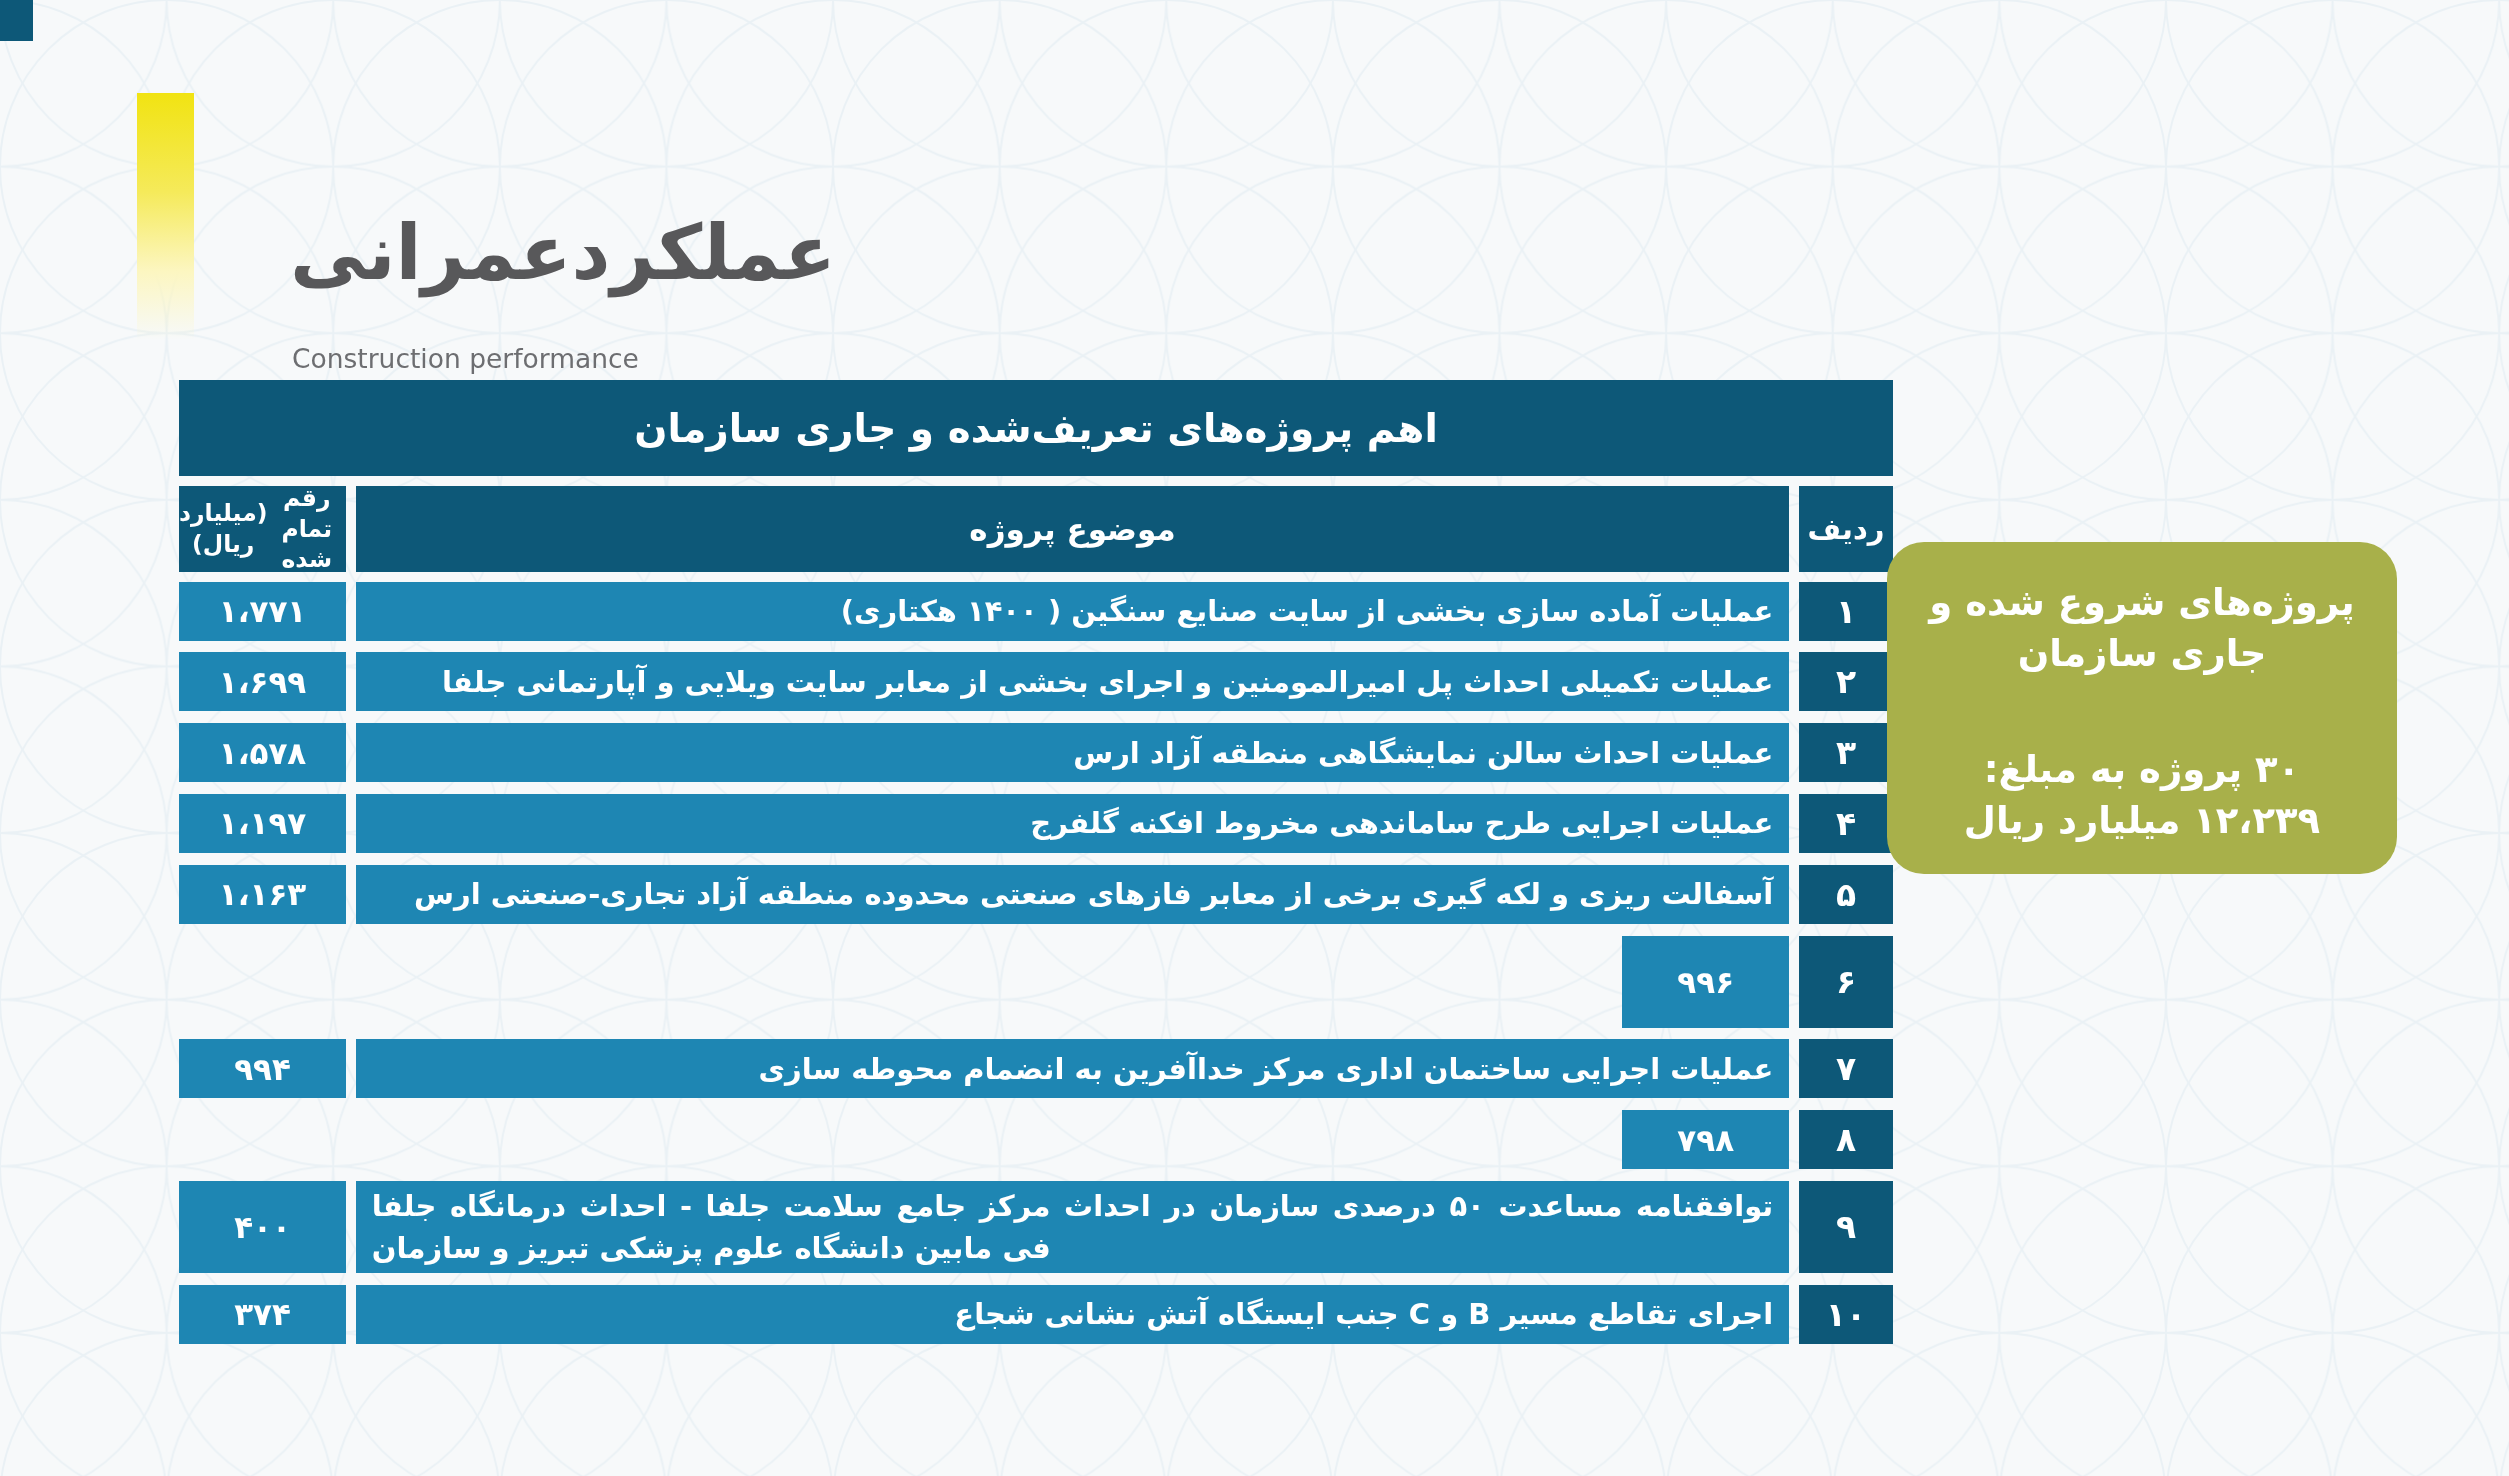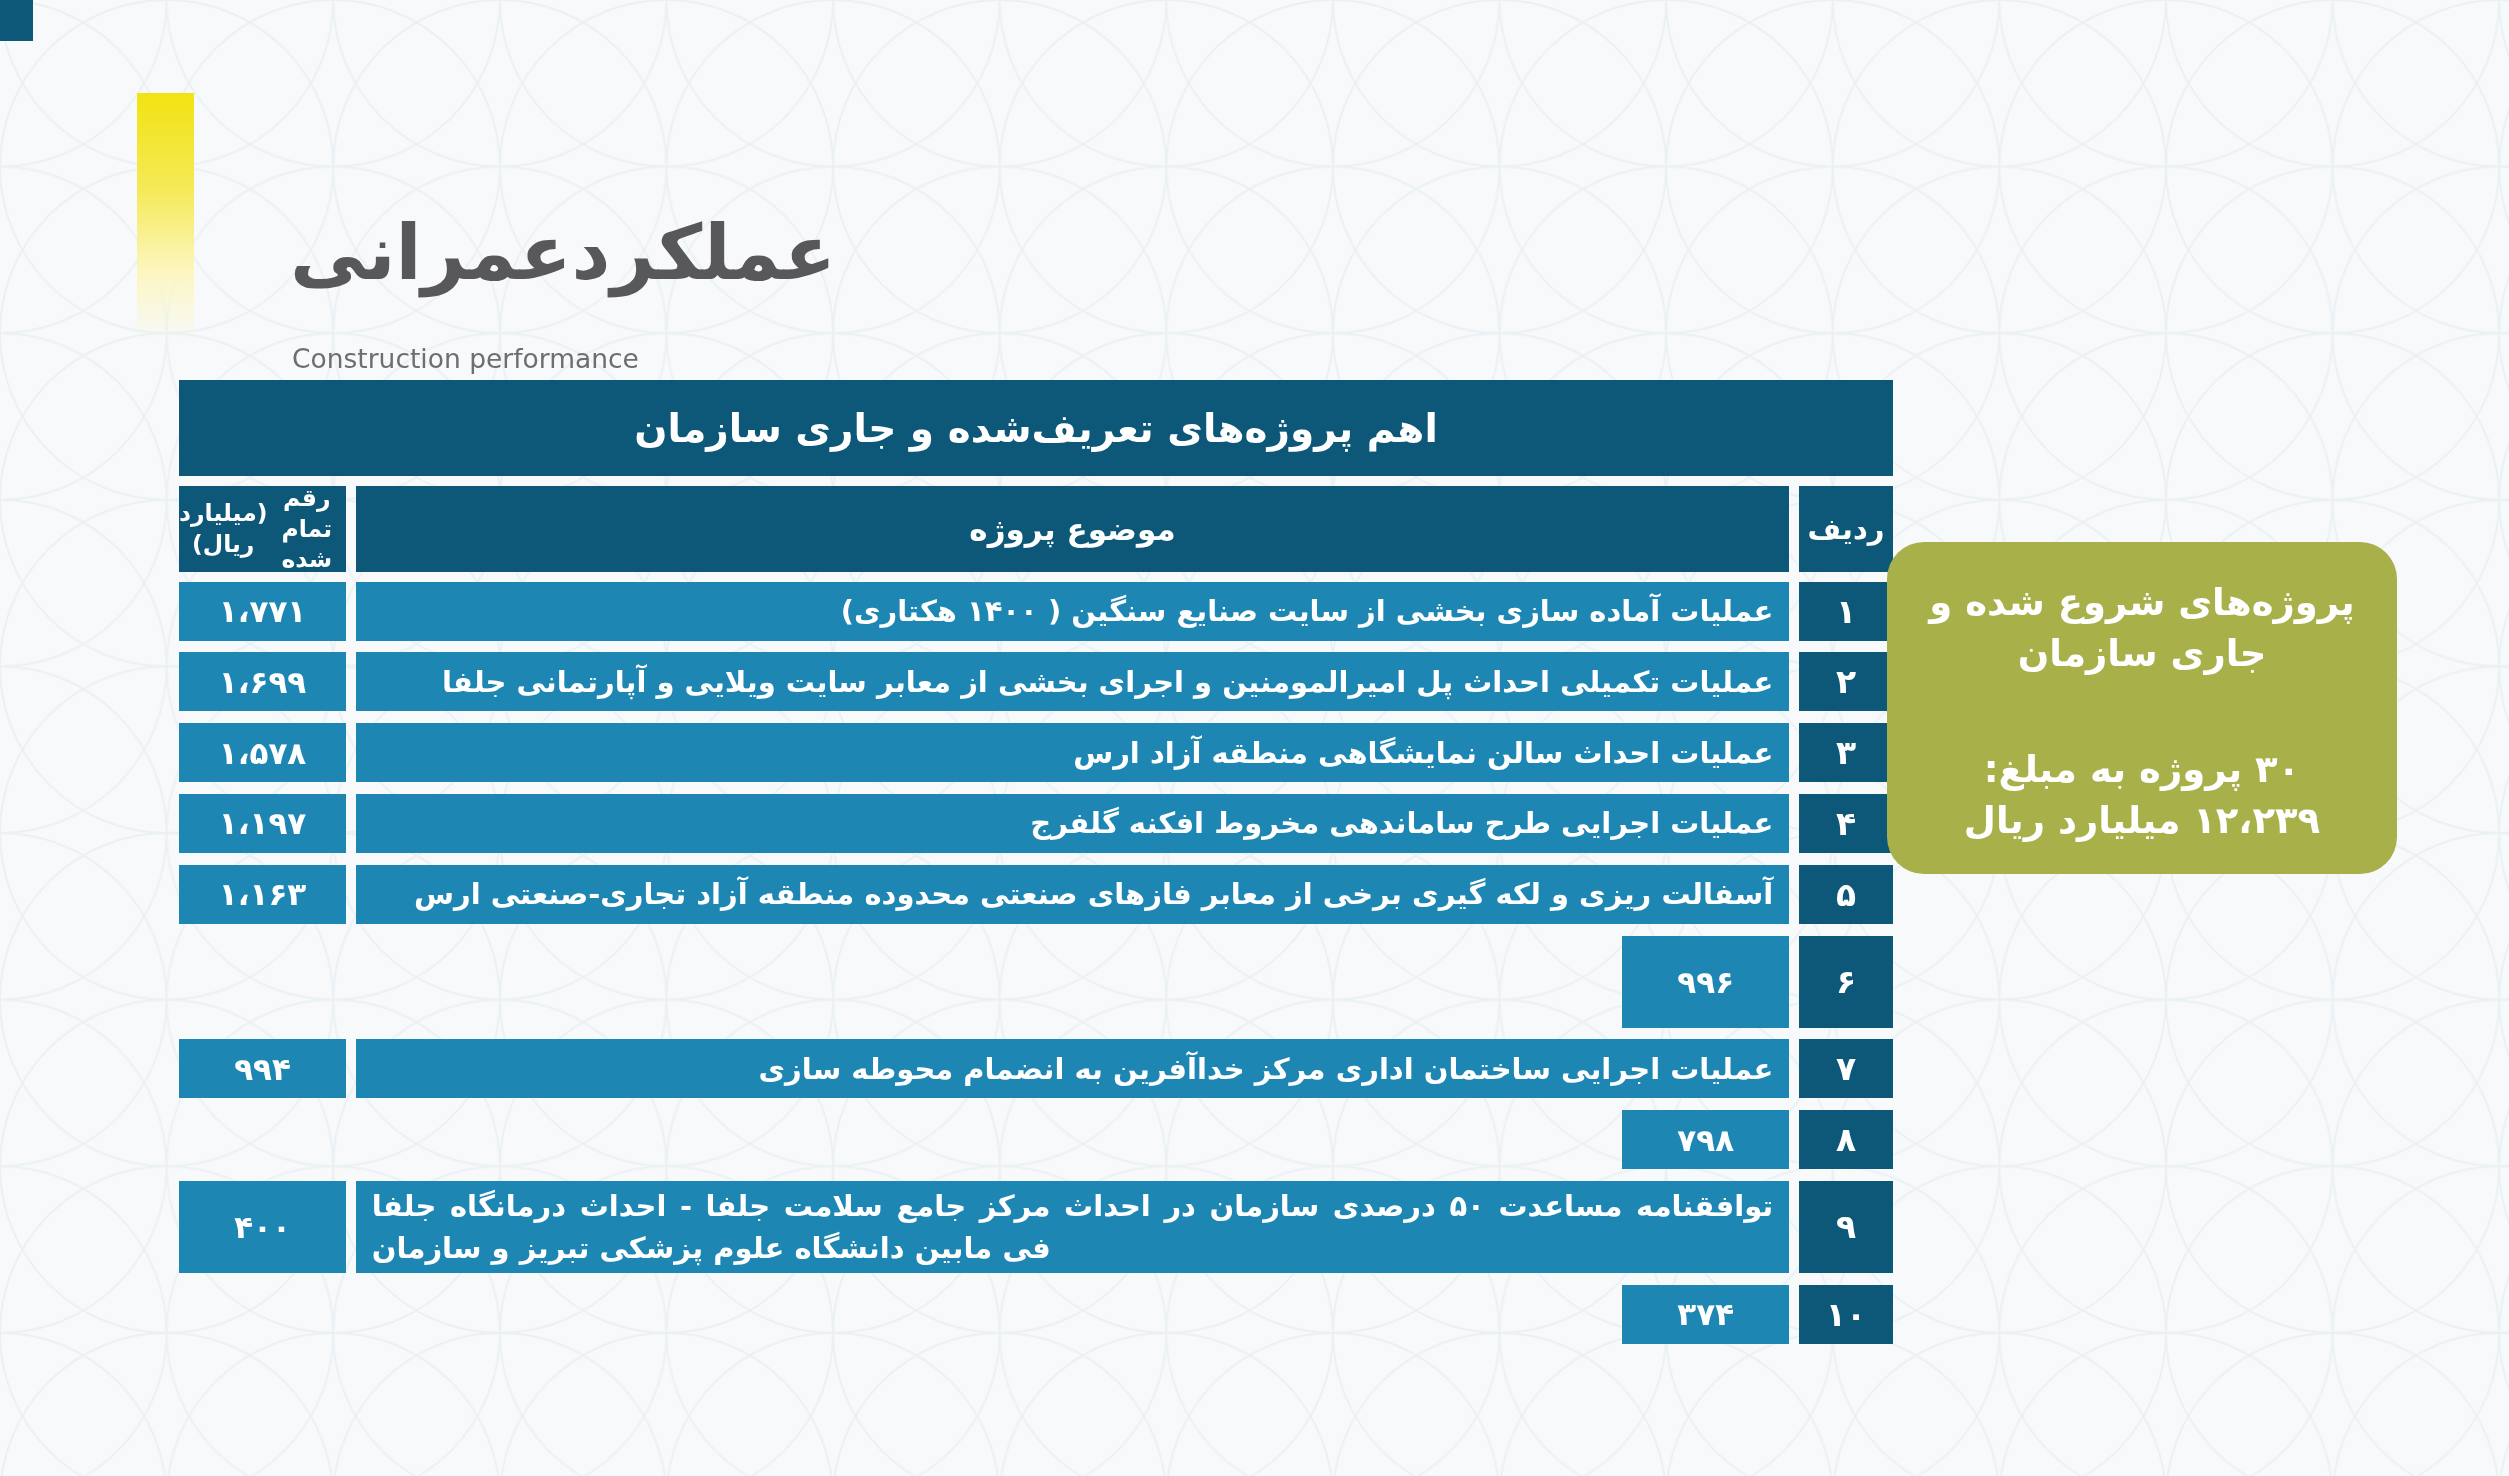--- a/index.html
+++ b/index.html
@@ -167,20 +167,23 @@
     </div>
     <div class="trow tall">
       <div class="cell no">۹</div>
       <div class="cell subject">
           <span class="txt">توافقنامه مساعدت ۵۰ درصدی سازمان در احداث مرکز جامع سلامت جلفا - احداث درمانگاه جلفا فی مابین دانشگاه علوم پزشکی تبریز و سازمان</span>
         </div>
       <div class="cell value">۴۰۰</div>
     </div>
     <div class="trow">
       <div class="cell no">۱۰</div>
+      <div class="cell subject">
+          <span class="txt">اجرای تقاطع مسیر B و C جنب ایستگاه آتش نشانی شجاع</span>
+        </div>
       <div class="cell value">۳۷۴</div>
     </div>
   </div>
 </div>
 
 <div class="summary-badge">
   <div>پروژه‌های شروع شده و</div>
   <div>جاری سازمان</div>
   <div class="badge-spacer"></div>
   <div>۳۰ پروژه به مبلغ:</div>

